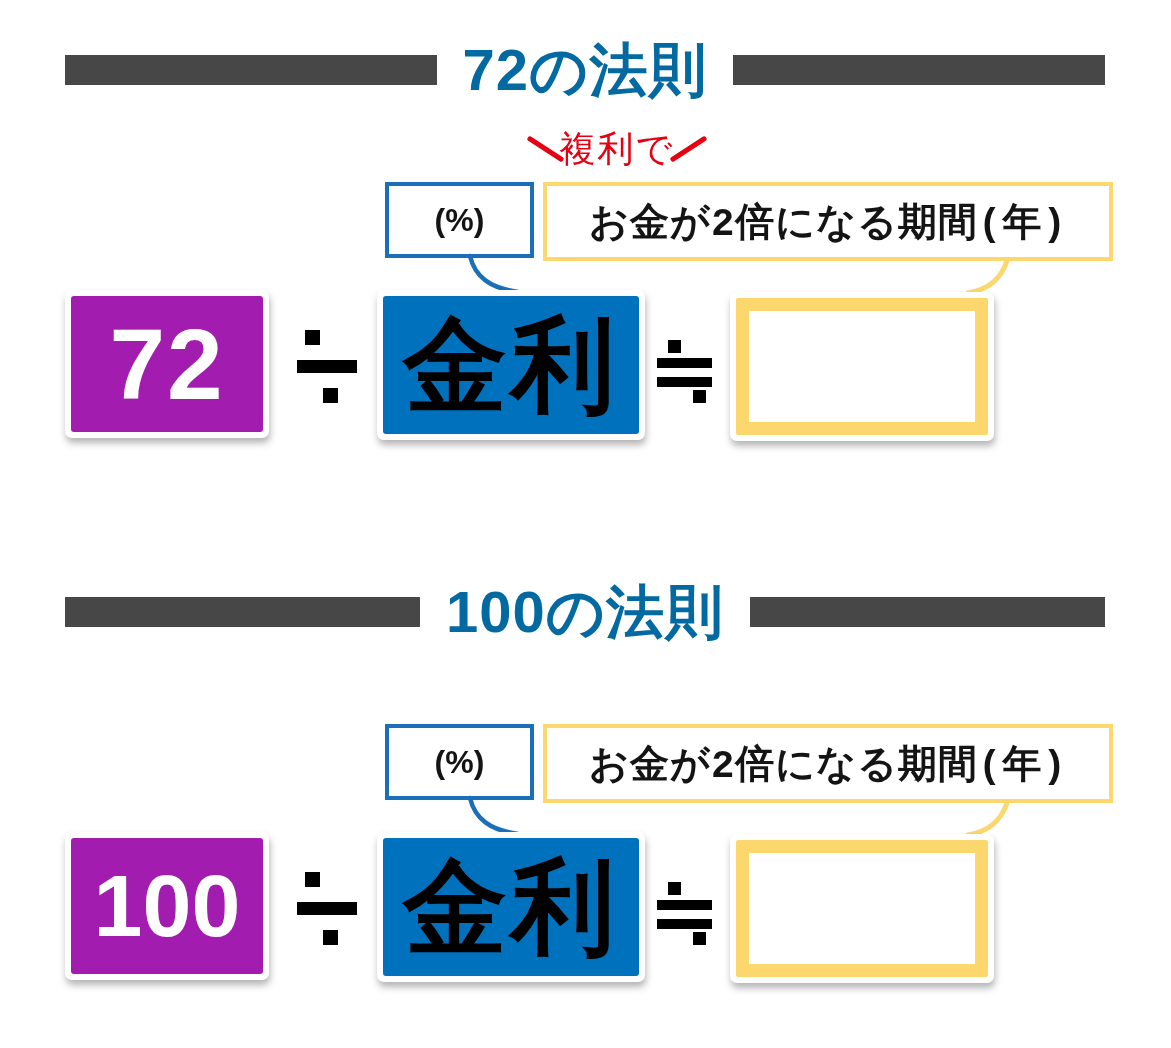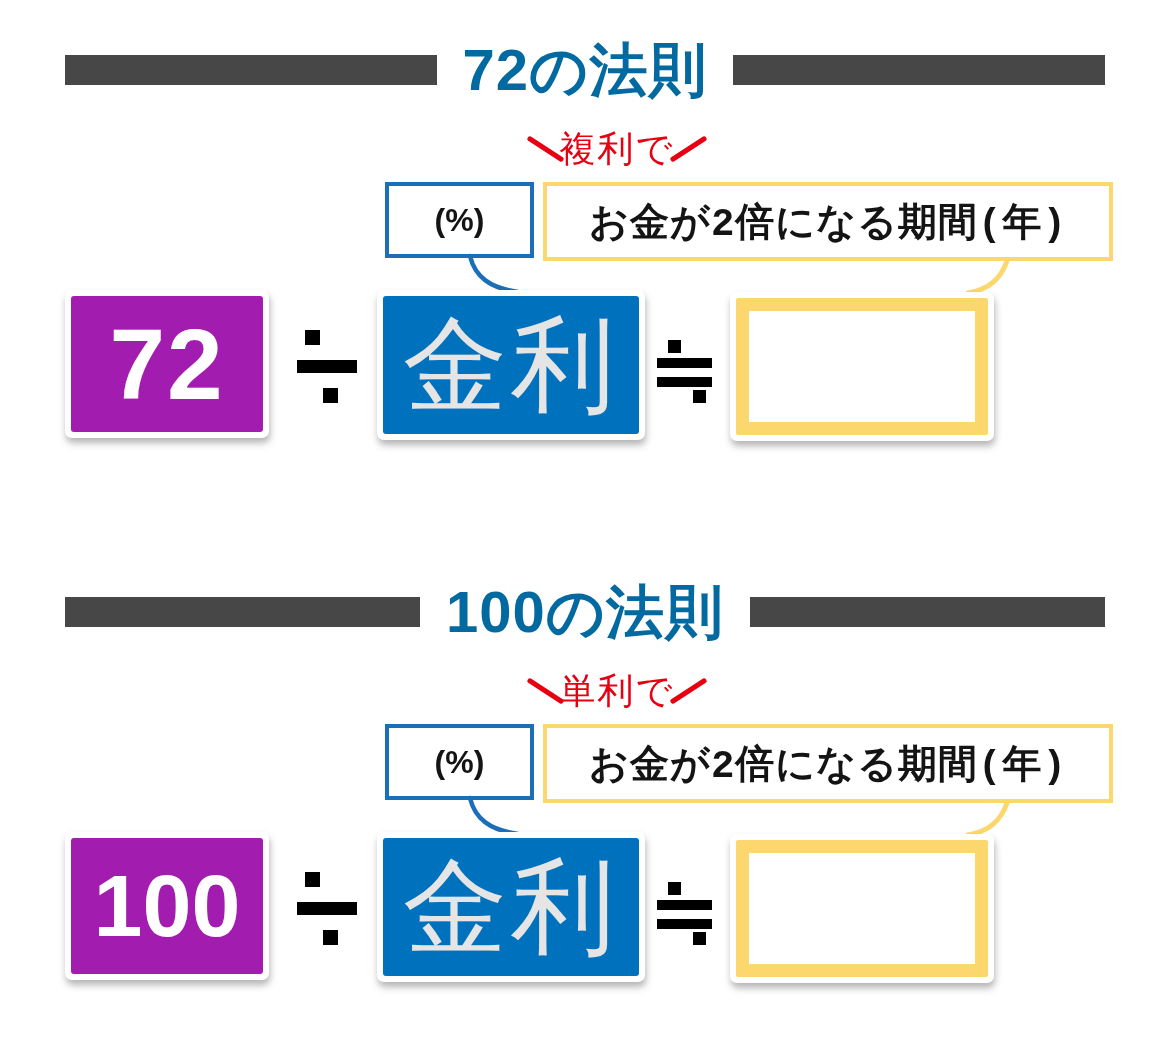--- a/index.html
+++ b/index.html
@@ -41,21 +41,21 @@
         box-shadow:1px 5px 7px rgba(90,90,90,0.45);}
   .tile-fill{width:100%;height:100%;border-radius:3px;
              display:flex;align-items:center;justify-content:center;}
   .tile.red{top:290px;left:65px;width:192px;height:136px;}
   .tile.red .tile-fill{background:#a21caf;}
   .num{color:#fff;font-weight:bold;line-height:1;}
   .num.n72{font-size:100px;letter-spacing:2px;}
   .num.n100{font-size:88px;letter-spacing:0px;}
   .tile.blue{top:290px;left:377px;width:256px;height:138px;}
   .tile.blue .tile-fill{background:#0071bc;}
-  .kinri{color:#e5e5e5;font-weight:normal;font-size:104px;line-height:1;letter-spacing:4px;white-space:nowrap;}
+  .kinri{color:#000000;font-weight:bold;font-size:104px;line-height:1;letter-spacing:4px;white-space:nowrap;}
   .tile.yellow{top:292px;left:730px;width:252px;height:137px;}
   .tile.yellow .tile-fill{box-sizing:border-box;border:13px solid #fbd76d;background:#fff;border-radius:2px;}
   .result-blank{min-width:10px;min-height:10px;}
 
   
   .op-div{position:absolute;top:330px;left:297px;width:60px;height:73px;}
   .op-div .dot{position:absolute;width:15px;height:15px;background:#000;}
   .op-div .dot.t{left:8px;top:0;}
   .op-div .dot.b{left:26px;top:58px;}
   .op-div .bar{position:absolute;left:0;top:30px;width:60px;height:13px;background:#000;}
@@ -131,25 +131,20 @@
     </div>
   </div>
 
   <div class="section s2">
     <div class="header">
       <div class="hbar"></div>
       <div class="htitle">100の法則</div>
       <div class="hbar"></div>
     </div>
 
-    <div class="catch">
-      <div class="slash l"></div>
-      <div class="catch-text">単利で</div>
-      <div class="slash r"></div>
-    </div>
 
     <div class="pct-box">
       <span>(%)</span>
     </div>
     <div class="bubble">
       <span>お金が2倍になる期間(年)</span>
     </div>
 
     <svg class="tails" viewBox="0 0 1171 470">
       <path d="M 470 256 C 475 277 490 288 518 292" fill="none" stroke="#1b6fb9" stroke-width="4.5" stroke-linecap="round"></path>

